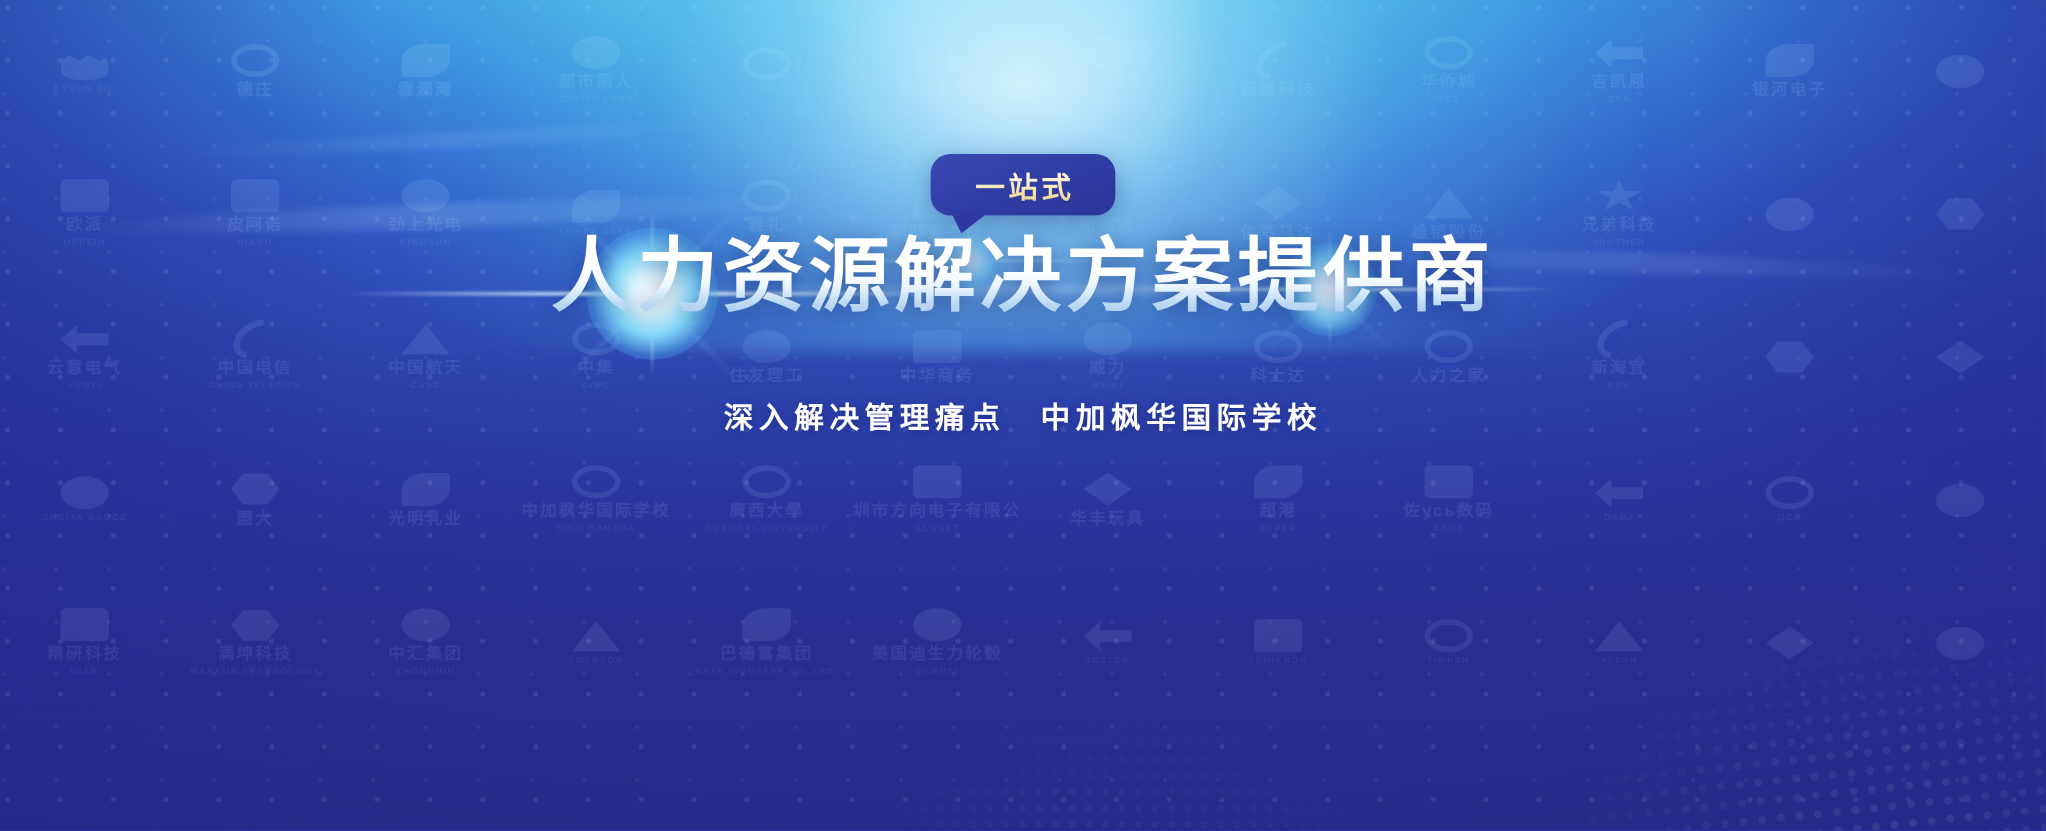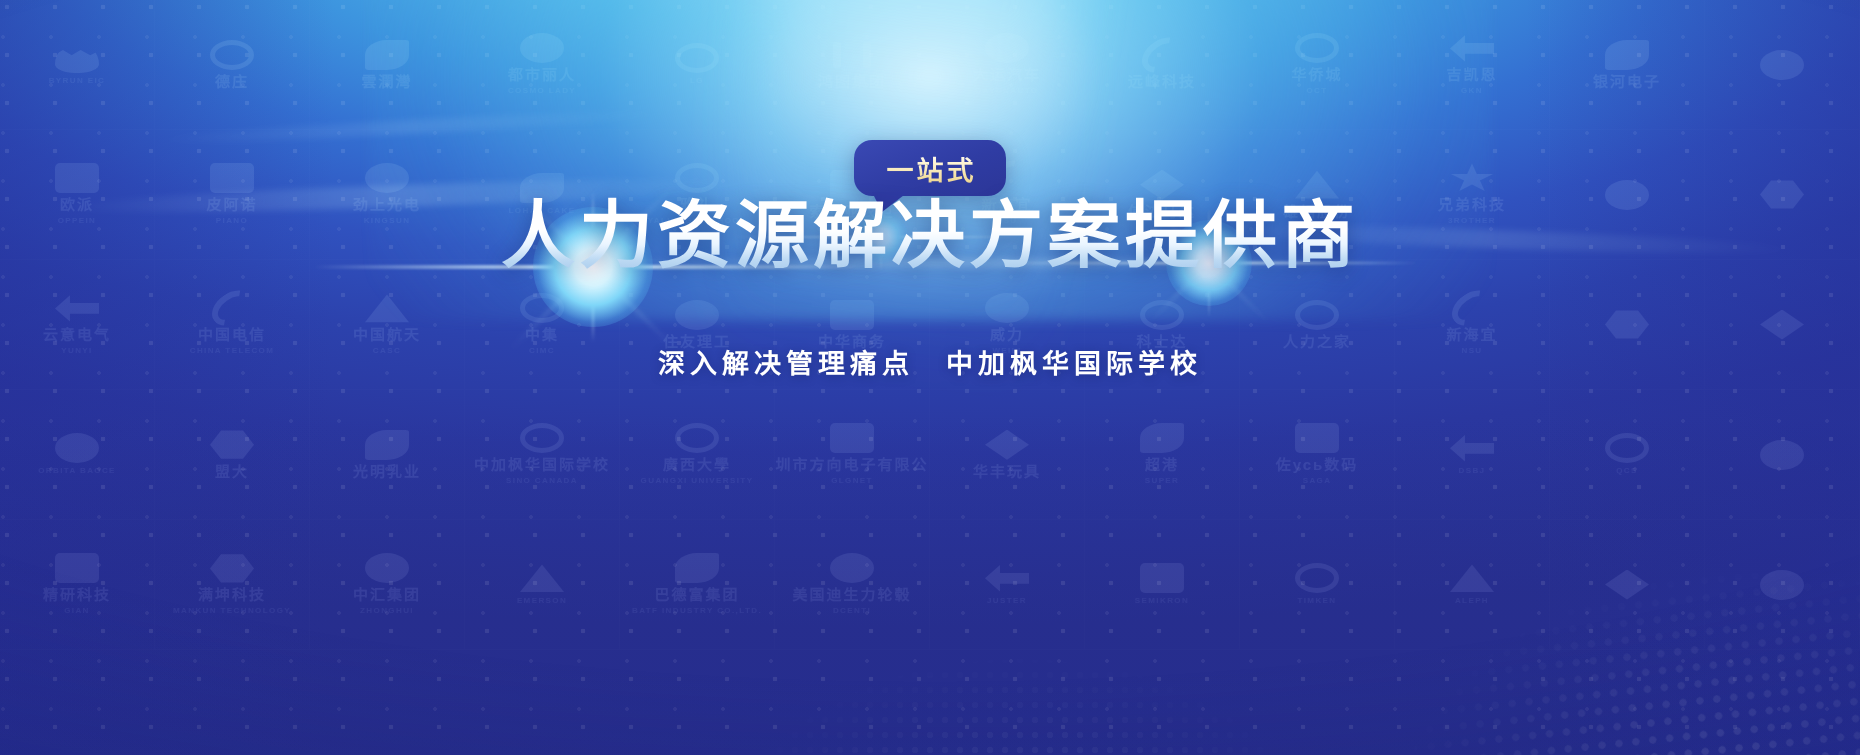--- a/index.html
+++ b/index.html
@@ -224,21 +224,21 @@
     display:flex;flex-direction:column;align-items:center;
     padding-top:140px;
     z-index:5;
   }
 
   
   .badge-wrap{position:relative;}
   .badge{
     position:relative;
     display:flex;align-items:center;justify-content:center;
-    width:152px;height:56px;
+    width:168px;height:56px;
     border-radius:18px;
     background:linear-gradient(160deg,#3a49b4 0%,#2f3ca3 55%,#2c3698 100%);
     box-shadow:0 6px 22px rgba(20,28,90,.35);
   }
   .badge-text{
     font-family:"DejaVu Sans","Liberation Sans",sans-serif;
     font-size:27px;font-weight:700;letter-spacing:3px;
     background:linear-gradient(180deg,#ffffff 0%,#fdf3d2 38%,#f3dfa2 72%,#e8cd86 100%);
     -webkit-background-clip:text;background-clip:text;
     -webkit-text-fill-color:transparent;color:transparent;
@@ -249,21 +249,21 @@
     position:absolute;left:18px;bottom:-16px;
     width:0;height:0;
     border-left:10px solid transparent;
     border-right:26px solid transparent;
     border-top:20px solid #2e3aa2;
   }
 
   
   .headline{
     position:relative;
-    margin-top:0;
+    margin-top:16px;
     font-family:"DejaVu Sans","Liberation Sans",sans-serif;
     font-size:74px;
     font-weight:700;
     letter-spacing:4px;
     line-height:1.06;
     white-space:nowrap;
     background:linear-gradient(180deg,#ffffff 0%,#ffffff 44%,#eaf5ff 62%,#bcd9f3 82%,#a6c9ec 100%);
     -webkit-background-clip:text;background-clip:text;
     -webkit-text-fill-color:transparent;color:transparent;
     filter:drop-shadow(0 4px 10px rgba(18,30,96,.45));

